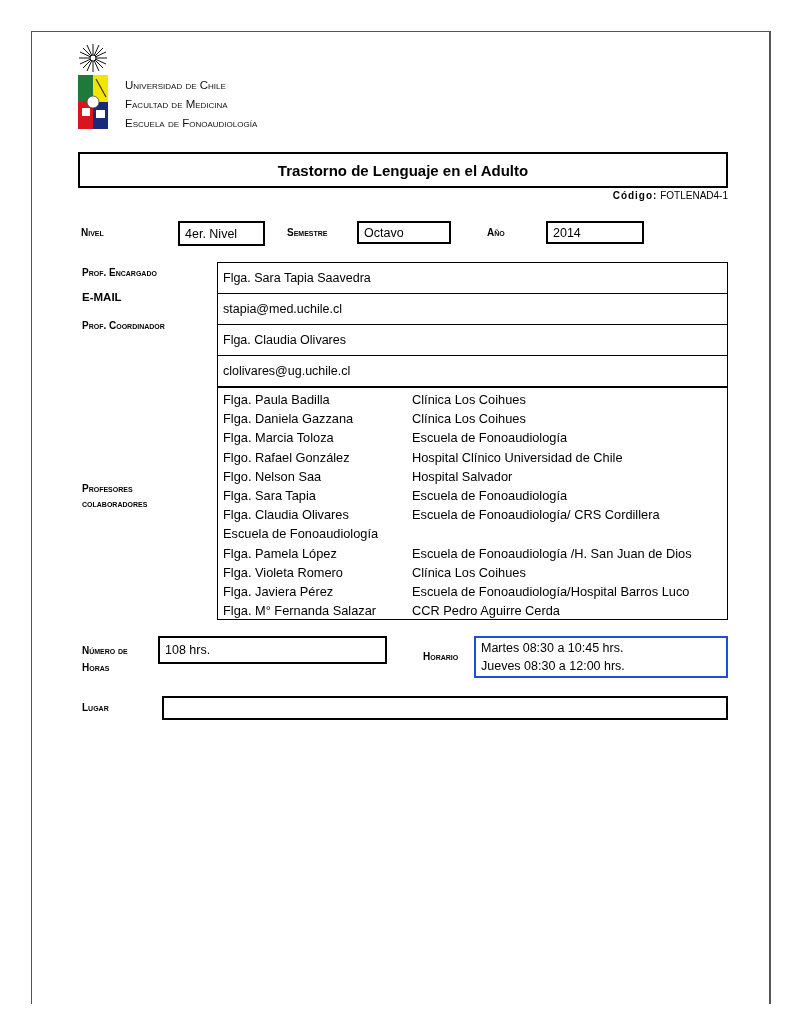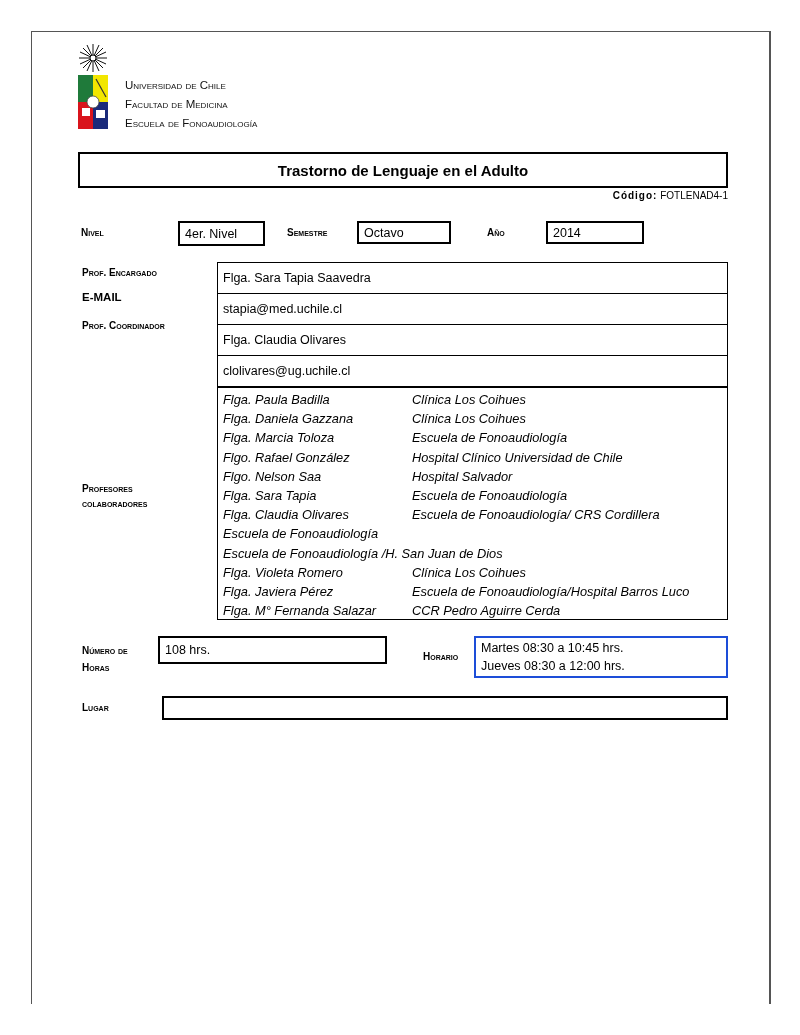--- a/index.html
+++ b/index.html
@@ -15,21 +15,21 @@
                display: flex; align-items: center; justify-content: center;
                font-weight: bold; font-size: 15px; }
   .codigo { left: 78px; top: 190px; width: 650px; text-align: right; font-size: 10px; }
   .codigo b { letter-spacing: 1px; }
   .lbl { font-weight: bold; font-size: 10px; font-variant: small-caps; }
   .box { border: 2px solid #000; box-sizing: border-box; font-size: 12.5px; padding-left: 5px;
          display: flex; align-items: center; }
   .info-table { left: 217px; top: 262px; width: 511px; border-collapse: collapse; font-size: 12.5px; }
   .info-table td { border: 1px solid #000; padding: 8px 5px; }
   .collab { left: 217px; top: 387px; width: 511px; height: 233px; border: 1px solid #000; box-sizing: border-box;
-            padding: 2px 0 0 5px; font-size: 12.8px; line-height: 19.2px; font-style: italic; }
+            padding: 2px 0 0 5px; font-size: 12.8px; line-height: 19.2px; }
   .collab-row { display: flex; }
   .collab-name { width: 189px; }
   .horario-box { left: 474px; top: 636px; width: 254px; height: 42px; border: 2px solid #1d4ed8; box-sizing: border-box;
                  padding: 1px 0 0 5px; font-size: 12.5px; line-height: 18px; }
 </style>
 </head>
 <body>
 
 <div class="abs page-border"></div>
 
@@ -133,20 +133,21 @@
       <span>Escuela de Fonoaudiología</span>
     </div>
   <div class="collab-row">
       <span class="collab-name">Flga. Claudia Olivares</span>
       <span>Escuela de Fonoaudiología/ CRS Cordillera</span>
     </div>
   <div class="collab-row">
       <span>Escuela de Fonoaudiología</span>
     </div>
   <div class="collab-row">
+      <span class="collab-name">Flga. Pamela López</span>
       <span>Escuela de Fonoaudiología /H. San Juan de Dios</span>
     </div>
   <div class="collab-row">
       <span class="collab-name">Flga. Violeta Romero</span>
       <span>Clínica Los Coihues</span>
     </div>
   <div class="collab-row">
       <span class="collab-name">Flga. Javiera Pérez</span>
       <span>Escuela de Fonoaudiología/Hospital Barros Luco</span>
     </div>

